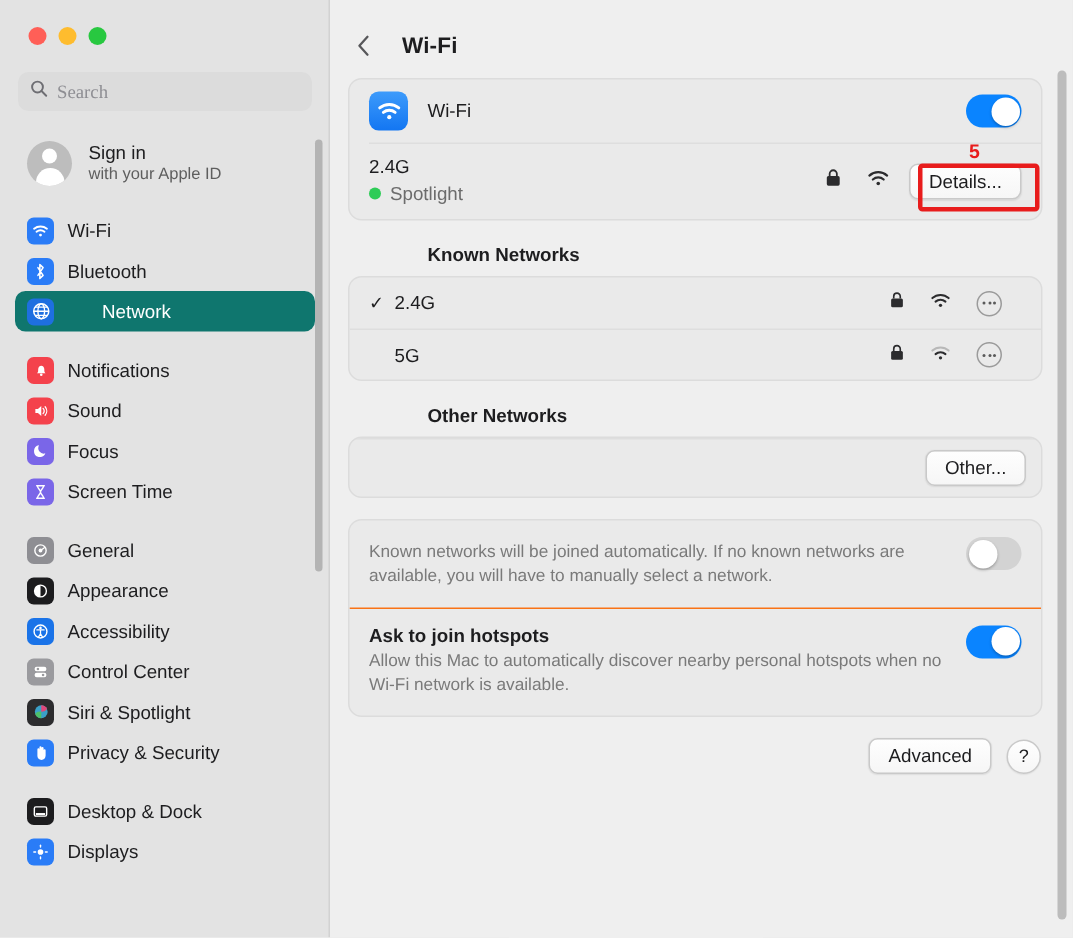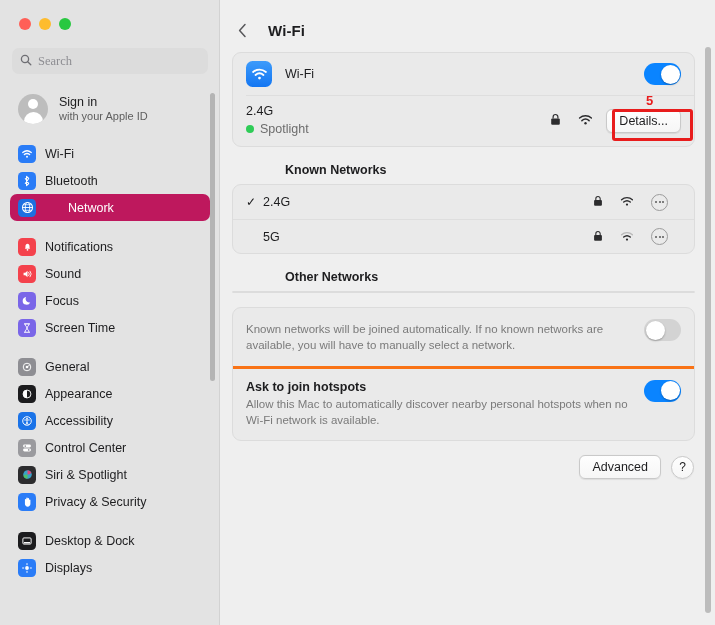--- a/index.html
+++ b/index.html
@@ -74,21 +74,21 @@
   .nav-gap { height: 12px; }
   .nav-item {
     display: flex; align-items: center; gap: 9px;
     height: 27px;
     padding: 0 8px;
     border-radius: 7px;
     font-size: 12.5px;
     color: #1d1d1f;
     cursor: default;
   }
-  .nav-item.active { background: #be185d; color: #fff; gap: 32px; }
+  .nav-item.active { background: #0f766e; color: #fff; gap: 32px; }
   .nav-icon {
     width: 18px; height: 18px; border-radius: 4.5px;
     flex: 0 0 18px;
     display: flex; align-items: center; justify-content: center;
     color: #fff;
     font-size: 11px;
   }
 
   .sb-scroll {
     position: absolute; right: 5px; top: 93px;
@@ -204,21 +204,21 @@
 
   .empty-card { height: 82px; display: flex; align-items: center; justify-content: center; }
   .empty-text { font-size: 12.5px; color: #7a7a7a; }
   .other-bar {
     border-top: 1px solid #dedede;
     display: flex; justify-content: flex-end; align-items: center;
     padding: 7px 10px;
   }
 
   .pref-row { padding: 11px 13px 12px 13px; display: flex; }
-  .pref-row + .pref-row { border-top: 3px solid #f97316; }
+  .pref-row + .pref-row { border-top: 1px solid #f97316; }
   .pref-main { flex: 1; padding-right: 14px; }
   .pref-title { font-size: 12.5px; font-weight: bold; color: #1d1d1f; }
   .pref-desc { font-size: 11.5px; color: #7a7a7a; margin-top: 3px; line-height: 1.38; }
 
   .footer-bar {
     display: flex; justify-content: flex-end; align-items: center;
     gap: 10px;
     margin-top: 14px; padding-right: 1px;
   }
   .help-btn {
@@ -562,20 +562,23 @@
                 <i></i>
                 <i></i>
                 <i></i>
               </span>
           </div>
         </div>
       </div>
 
       <div class="section-title">Other Networks</div>
       <div class="card">
+        <div class="other-bar">
+          <button class="btn">Other...</button>
+        </div>
       </div>
 
       <div style="height:14px;"></div>
       <div class="card">
         <div class="pref-row">
           <div class="pref-main">
             <div class="pref-desc">Known networks will be joined automatically. If no known networks are available, you will have to manually select a network.</div>
           </div>
           <div class="toggle off">
               <div class="knob"></div>

